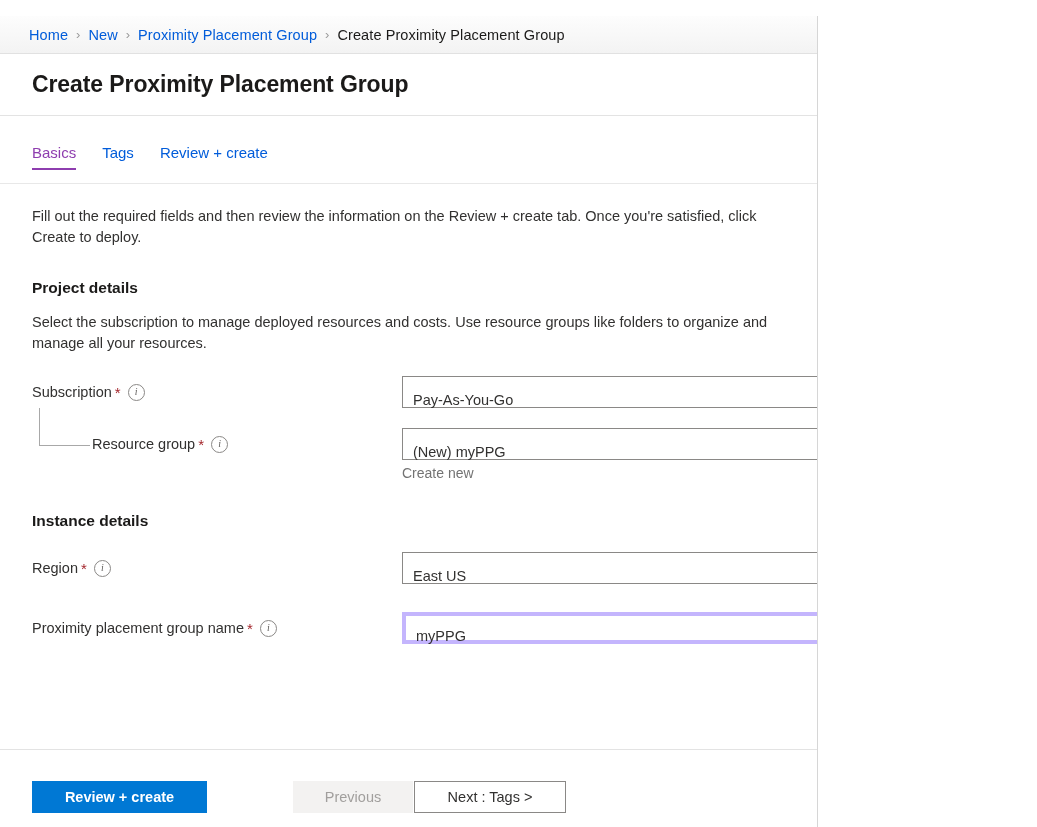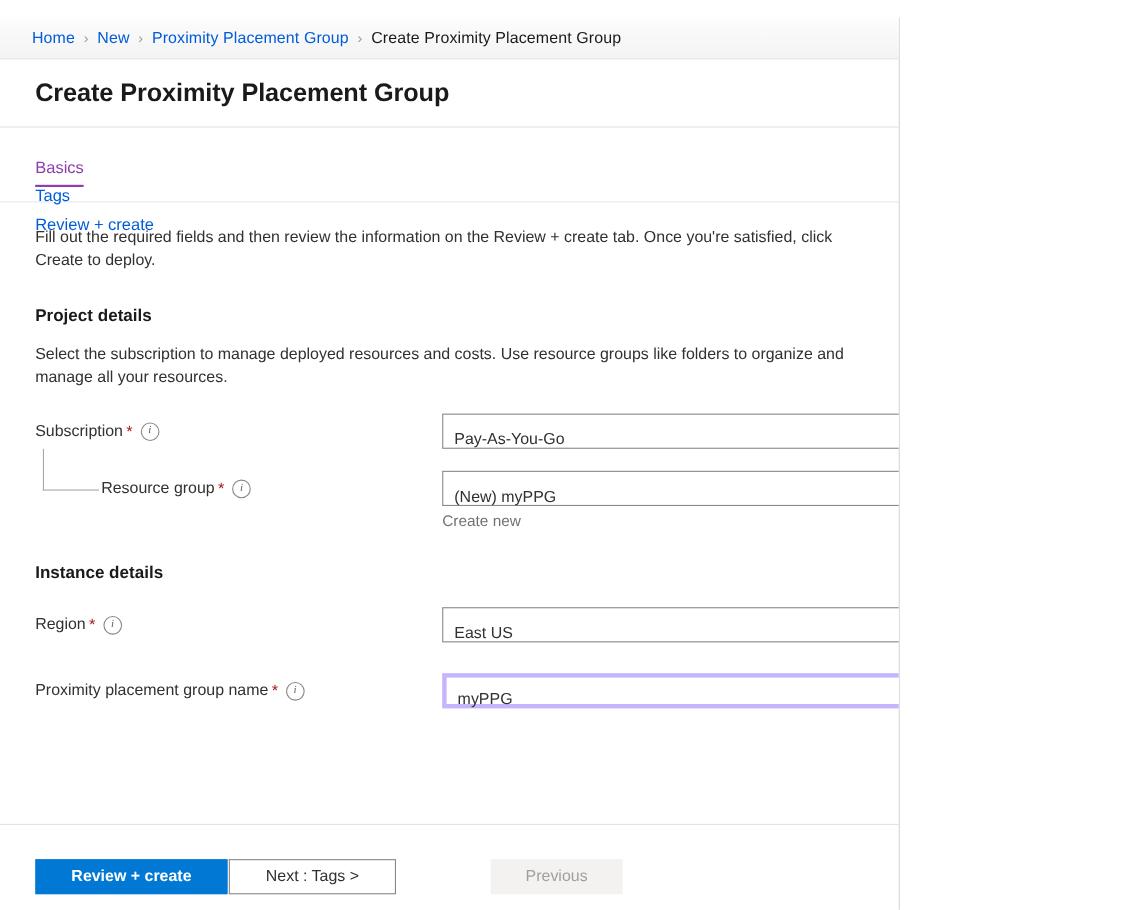--- a/index.html
+++ b/index.html
@@ -78,21 +78,20 @@
   
   .tabs-row {
     position: relative;
     height: 40px;
     min-height: 40px;
     margin-top: 28px;
     padding-left: 32px;
     box-sizing: border-box;
     display: flex;
     align-items: flex-start;
-    flex-direction: column;
   }
   .tabs-underline {
     position: absolute;
     left: 0;
     right: 0;
     bottom: 0;
     height: 1px;
     background: #e8e8e8;
   }
   .tab {
@@ -413,17 +412,17 @@
             <span class="checkmark"></span>
           </div>
         </div>
       </div>
     </div>
 
   </div>
 
   <div class="footer">
     <div class="btn btn-primary">Review + create</div>
+    <div class="btn btn-disabled">Previous</div>
     <div class="btn btn-secondary">Next : Tags &gt;</div>
-    <div class="btn btn-disabled">Previous</div>
   </div>
 
 </div>
 
 </body></html>

